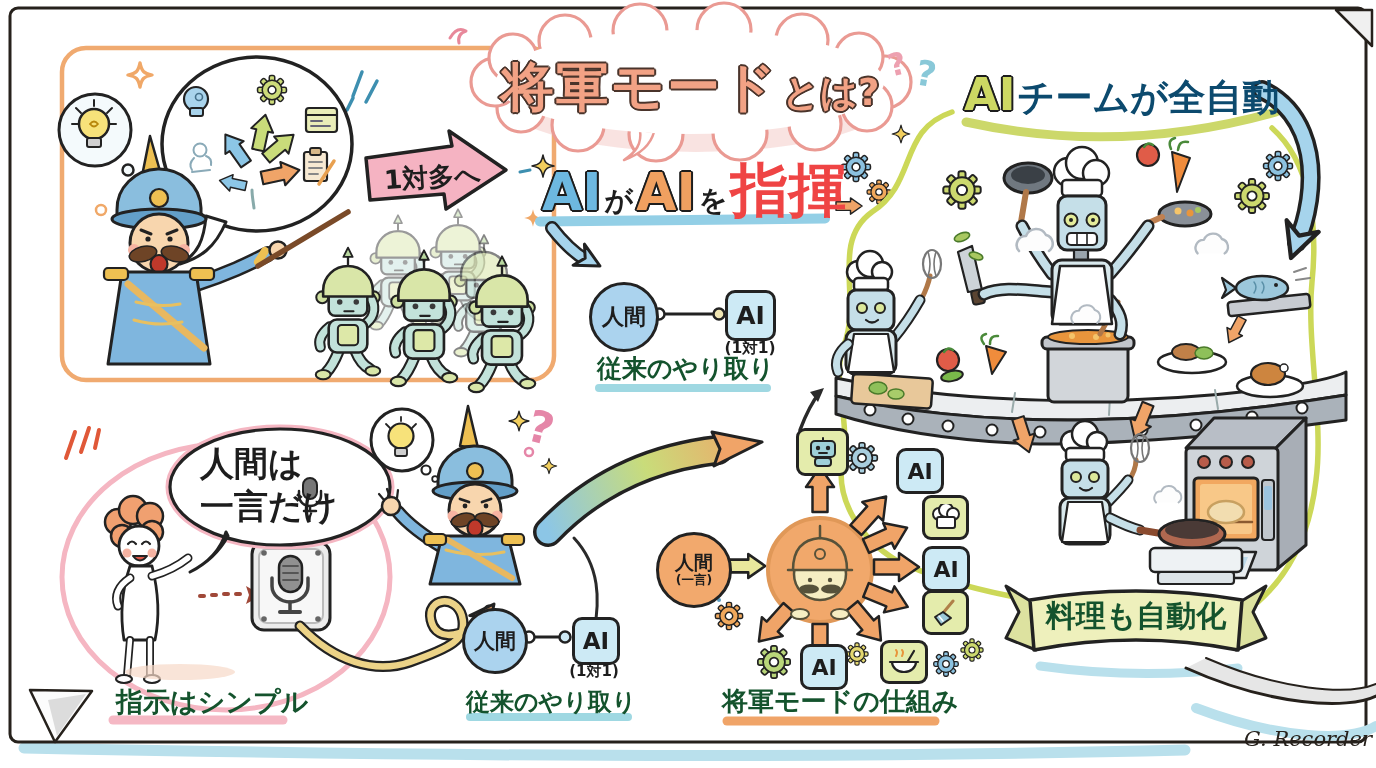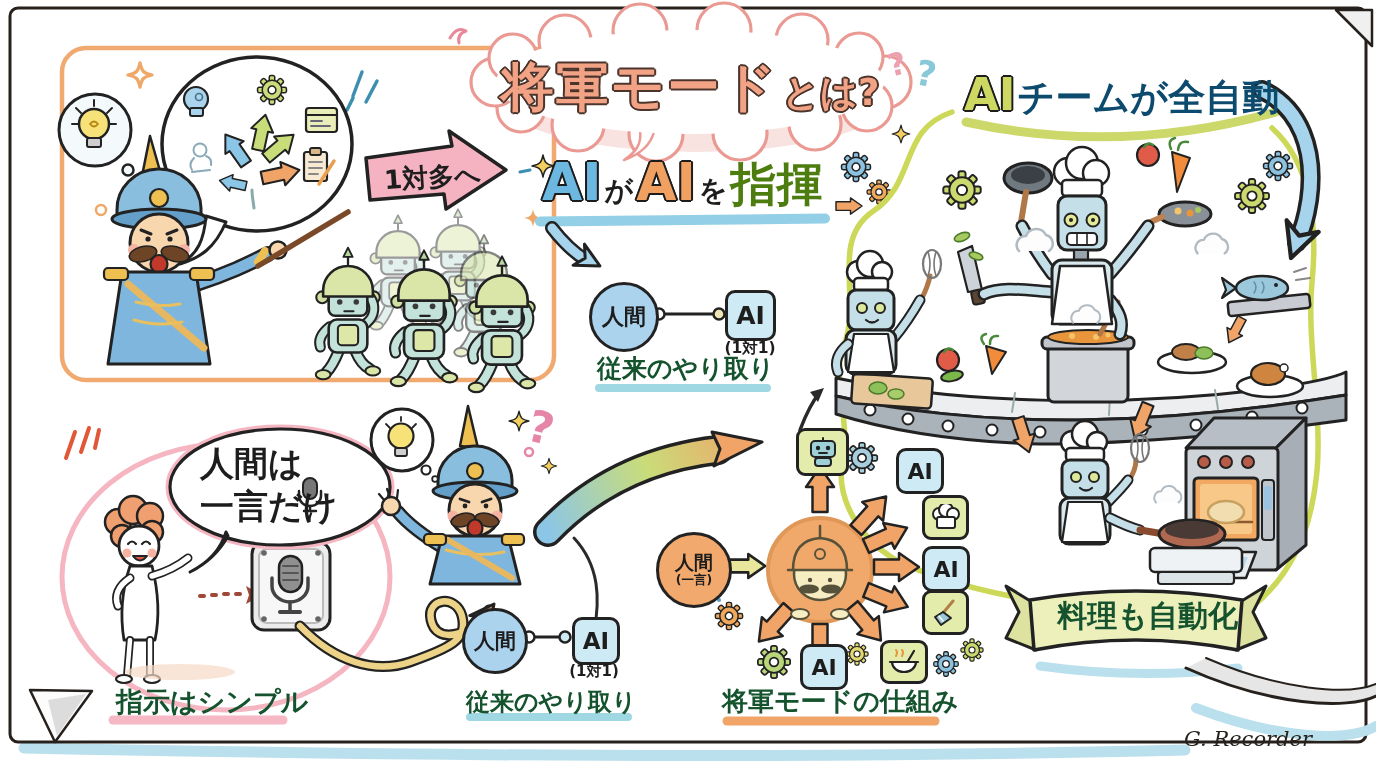--- a/index.html
+++ b/index.html
@@ -633,21 +633,21 @@
 <div class="txt" style="left:498px;top:46px;width:384px;display:flex;align-items:baseline;justify-content:center;gap:4px;margin-top:6px;">
   <span class="b outl" style="font-size:53px;color:#f2a285;--oc:#4a342b;letter-spacing:2px;white-space:nowrap;">将軍モード</span>
   <span class="b outl" style="font-size:37px;color:#f2a285;--oc:#4a342b;white-space:nowrap;">とは?</span>
 </div>
 
 <div class="txt" style="left:542px;top:152px;display:flex;align-items:baseline;gap:3px;">
   <span class="b outl" style="font-size:52px;color:#6db8e0;--oc:#1d1d1d;">AI</span>
   <span class="b" style="font-size:28px;color:#1d1d1d;">が</span>
   <span class="b outl" style="font-size:52px;color:#f0a060;--oc:#1d1d1d;">AI</span>
   <span class="b" style="font-size:28px;color:#1d1d1d;">を</span>
-  <span class="b" style="font-size:46px;color:#4d7c0f;">指揮</span>
+  <span class="b" style="font-size:58px;color:#ef4444;">指揮</span>
 </div>
 
 <div class="txt b" style="left:888px;top:46px;font-size:31px;color:#eda0b0;transform:rotate(-14deg);">?</div>
 <div class="txt b" style="left:916px;top:54px;font-size:35px;color:#89c8d8;transform:rotate(10deg);">?</div>
 
 <div class="txt b" style="left:384px;top:160px;font-size:26px;transform:rotate(-4deg);white-space:nowrap;">1対多へ</div>
 
 
 <div class="txt human-circle" style="left:589px;top:282px;width:64px;height:64px;">
   <span style="font-size:22px;">人間</span>
@@ -721,16 +721,16 @@
 <div class="txt icon-box" style="left:880px;top:640px;width:42px;height:38px;">
   <svg width="32" height="28" viewBox="0 0 32 28">
     <path d="M 4,14 h 24 a 12,10 0 0 1 -24,0 z" fill="#fff" stroke="#222" stroke-width="2.2"></path>
     <line x1="2" y1="14" x2="30" y2="14" stroke="#222" stroke-width="2.2"></line>
     <line x1="20" y1="13" x2="26" y2="3" stroke="#222" stroke-width="2.2"></line>
     <path d="M 8,8 q 2,-4 0,-6 M 14,8 q 2,-4 0,-6" fill="none" stroke="#e8953c" stroke-width="2"></path>
   </svg>
 </div>
 <div class="txt caption" style="left:722px;top:684px;font-size:26px;">将軍モードの仕組み</div>
 
-<div class="txt caption" style="left:1034px;top:596px;width:204px;text-align:right;font-size:30px;">料理も自動化</div>
-<div class="txt" style="left:1184px;top:727px;font-size:21px;font-style:italic;font-family:'DejaVu Serif','Liberation Serif',serif;color:#26211c;">G. Recorder</div>
+<div class="txt caption" style="left:1034px;top:596px;width:204px;text-align:center;font-size:30px;">料理も自動化</div>
+<div class="txt" style="left:1244px;top:727px;font-size:21px;font-style:italic;font-family:'DejaVu Serif','Liberation Serif',serif;color:#26211c;">G. Recorder</div>
 
 </div>
 
 </body></html>

